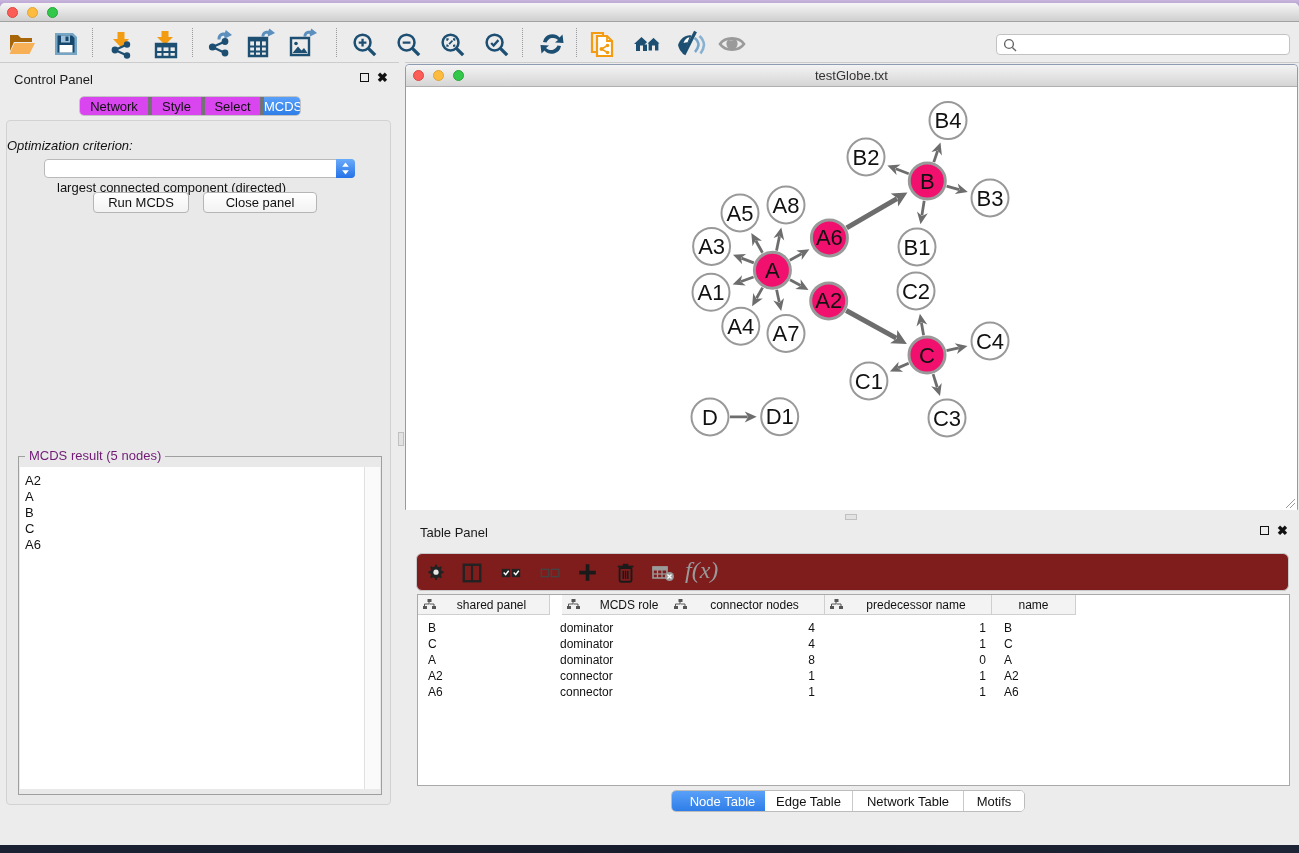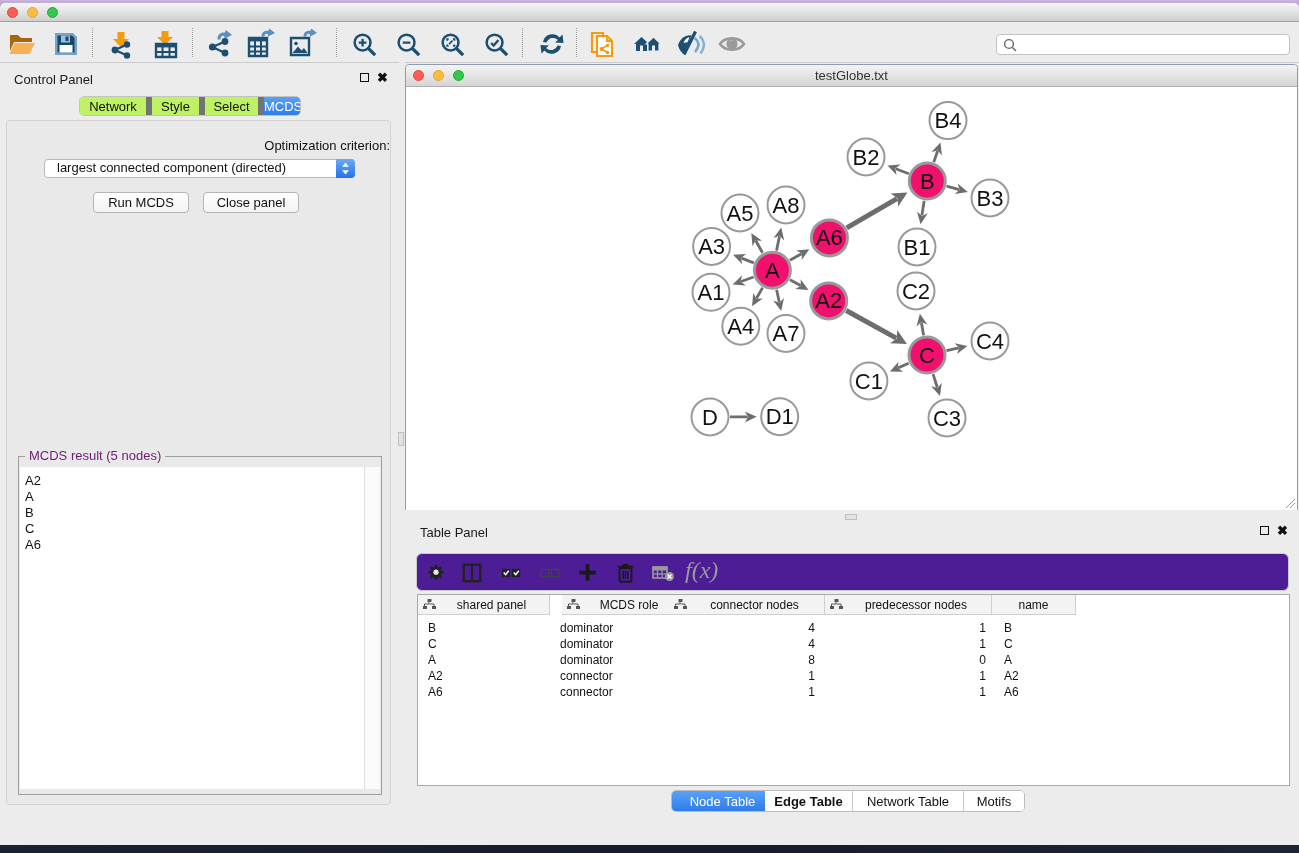--- a/index.html
+++ b/index.html
@@ -33,28 +33,28 @@
 .ctrlpanel { position:absolute; left:0; top:57px; width:399px; height:753px; }
 .panehdr { font-size:13px; color:#1a1a1a; }
 .flt { position:absolute; width:9px; height:9px; border:1.5px solid #111; }
 .xbt { position:absolute; font-size:13px; font-weight:bold; color:#111; }
 .vdivider { position:absolute; left:399px; top:57px; width:6px; height:753px;
   background:#ececec; }
 
 .segtabs { position:absolute; display:flex; height:20px;
   border:1px solid #c3c3c3; border-radius:5px; background:#ffffff; overflow:hidden; }
 .segtabs .seg { font-size:13px; color:#111; text-align:center; line-height:19px;
-  border-right:6px solid #737373; background:#bef264; }
+  border-right:4px solid #737373; background:#d946ef; }
 .segtabs .seg:last-child { border-right:none; }
 .segtabs .seg.sel { background:linear-gradient(#59a0f8,#2e7de8); color:#ffffff;
   border-right:none; }
 
 .cpcontent { position:absolute; left:6px; top:60px; width:385px; height:685px;
   background:#e9e9e9; border:1px solid #d2d2d2; border-radius:4px; }
-.optlabel { position:absolute; width:100%; text-align:right; font-size:13px; color:#111; }
+.optlabel { position:absolute; width:100%; text-align:left; font-size:13px; color:#111;font-style:italic; }
 .dropdown { position:absolute; background:#ffffff; border:1px solid #b9b9b9;
   border-radius:4px; font-size:13px; color:#111; }
 .dd-step { position:absolute; right:-1px; top:-1px; width:19px; height:19px;
   background:linear-gradient(#6aabfa,#2571e8); border-radius:0 4px 4px 0; }
 .btn { position:absolute; background:linear-gradient(#ffffff,#f2f2f2);
   border:1px solid #b5b5b5; border-radius:4px; font-size:13px; color:#111;
   text-align:center; }
 
 .fs { position:absolute; left:11px; top:335px; width:364px; height:339px;
   border:1px solid #9f9f9f; }
@@ -76,21 +76,21 @@
 .ntl.r { left:7px;  background:#fc5d56; border:0.5px solid #e14640; }
 .ntl.y { left:27px; background:#fdbc40; border:0.5px solid #e0a532; }
 .ntl.g { left:47px; background:#34c84a; border:0.5px solid #24a83a; }
 .canvas { position:absolute; left:0; top:22px; width:891px; height:423px;
   background:#ffffff; }
 .resize-grip { position:absolute; right:1px; bottom:1px; width:13px; height:13px; }
 
 .tablepanel { position:absolute; left:405px; top:513px; width:894px; height:297px;
   background:#ececec; }
 .tp-toolbar { position:absolute; left:11px; top:37px; width:873px; height:38px;
-  background:#4c1d95; border:1px solid #c9c9c9; border-radius:6px;text-align:right; }
+  background:#7f1d1d; border:1px solid #c9c9c9; border-radius:6px;text-align:right; }
 .tbl { position:absolute; left:12px; top:78px; width:873px; height:192px;
   background:#ffffff; border:1px solid #a9a9a9; }
 .tbl-hdr { position:absolute; left:0; top:0; height:20px; background:#f3f3f3;
   border-bottom:1px solid #cfcfcf; border-right:1px solid #cfcfcf;
   font-size:12px; color:#111; }
 .tbl-hdr .txt { position:absolute; top:3px; left:16px; right:0; text-align:center; }
 .tbl-row { position:absolute; font-size:12px; color:#111; height:16px; }
 
 .bottabs { position:absolute; left:266px; top:274px; display:flex; height:22px;
   border:1px solid #bcbcbc; border-radius:5px; background:#ffffff; overflow:hidden; }
@@ -244,28 +244,28 @@
     <div class="xbt" style="left:377px;top:10px;">✖</div>
     <div class="segtabs" style="left:79px;top:36px;">
       <div class="seg" style="width:72px;">Network</div>
       <div class="seg" style="width:53px;">Style</div>
       <div class="seg" style="width:59px;">Select</div>
       <div class="seg sel" style="width:36px;">MCDS</div>
     </div>
     <div class="cpcontent">
       <div class="optlabel" style="top:17px;">Optimization criterion:</div>
       <div class="dropdown" style="left:37px;top:38px;width:311px;height:19px;">
-        <span style="position:absolute;left:12px;top:0;">largest connected component (directed)</span>
+        <span style="position:absolute;left:12px;top:20px;">largest connected component (directed)</span>
         <div class="dd-step"><svg width="19" height="19" viewBox="0 0 19 19">
               <path d="M9.5 3.5 L12.8 7.8 L6.2 7.8 Z" fill="#fff"></path>
               <path d="M9.5 15.5 L12.8 11.2 L6.2 11.2 Z" fill="#fff"></path>
             </svg></div>
       </div>
       <div class="btn" style="left:86px;top:71px;width:96px;height:21px;line-height:20px;">Run MCDS</div>
-      <div class="btn" style="left:196px;top:71px;width:96px;height:21px;line-height:20px;">Close panel</div>
+      <div class="btn" style="left:196px;top:71px;width:114px;height:21px;line-height:20px;">Close panel</div>
       <div class="fs">
         <div class="fs-legend">MCDS result (5 nodes)</div>
         <div class="fs-list">A2<br>A<br>B<br>C<br>A6</div>
         <div class="fs-scroll"></div>
       </div>
     </div>
   </div>
   <div class="vdivider"></div>
   <div class="netframe">
     <div class="nf-title">
@@ -446,21 +446,21 @@
         </div>
         <div class="tbl-hdr" style="left:407px;width:167px;">
           <svg width="13" height="11" viewBox="0 0 13 11" style="position:absolute;left:5px;top:4px;">
             <g fill="#555">
               <rect x="4.5" y="0" width="4" height="3"></rect>
               <rect x="0" y="7" width="4" height="3"></rect>
               <rect x="9" y="7" width="4" height="3"></rect>
               <path d="M6 3 L6 5 L1.5 5 L1.5 7 M6.5 5 L11 5 L11 7" fill="none" stroke="#555" stroke-width="1"></path>
             </g>
           </svg>
-          <div class="txt">predecessor nodes</div>
+          <div class="txt">predecessor name</div>
         </div>
         <div class="tbl-hdr" style="left:574px;width:84px;">
           <div class="txt" style="left:0;">name</div>
         </div>
         <div class="tbl-row" style="left:10px;top:26px;">B</div>
         <div class="tbl-row" style="left:142px;top:26px;">dominator</div>
         <div class="tbl-row" style="left:251px;top:26px;width:146px;text-align:right;">4</div>
         <div class="tbl-row" style="left:407px;top:26px;width:161px;text-align:right;">1</div>
         <div class="tbl-row" style="left:586px;top:26px;">B</div>
         <div class="tbl-row" style="left:10px;top:42px;">C</div>
@@ -479,20 +479,20 @@
         <div class="tbl-row" style="left:407px;top:74px;width:161px;text-align:right;">1</div>
         <div class="tbl-row" style="left:586px;top:74px;">A2</div>
         <div class="tbl-row" style="left:10px;top:90px;">A6</div>
         <div class="tbl-row" style="left:142px;top:90px;">connector</div>
         <div class="tbl-row" style="left:251px;top:90px;width:146px;text-align:right;">1</div>
         <div class="tbl-row" style="left:407px;top:90px;width:161px;text-align:right;">1</div>
         <div class="tbl-row" style="left:586px;top:90px;">A6</div>
       </div>
     <div class="bottabs">
       <div class="seg sel" style="width:93px;padding-left:8px;">Node Table</div>
-      <div class="seg" style="width:88px;font-weight:bold;">Edge Table</div>
+      <div class="seg" style="width:88px;">Edge Table</div>
       <div class="seg" style="width:111px;">Network Table</div>
       <div class="seg" style="width:60px;">Motifs</div>
     </div>
   </div>
   <div style="position:absolute;left:398px;top:429px;width:6px;height:14px;background:#e2e2e2;border:1px solid #c0c0c0;"></div>
 <div style="position:absolute;left:845px;top:511px;width:12px;height:6px;background:#e2e2e2;border:1px solid #c0c0c0;"></div>
 </div>
 
 </body></html>

